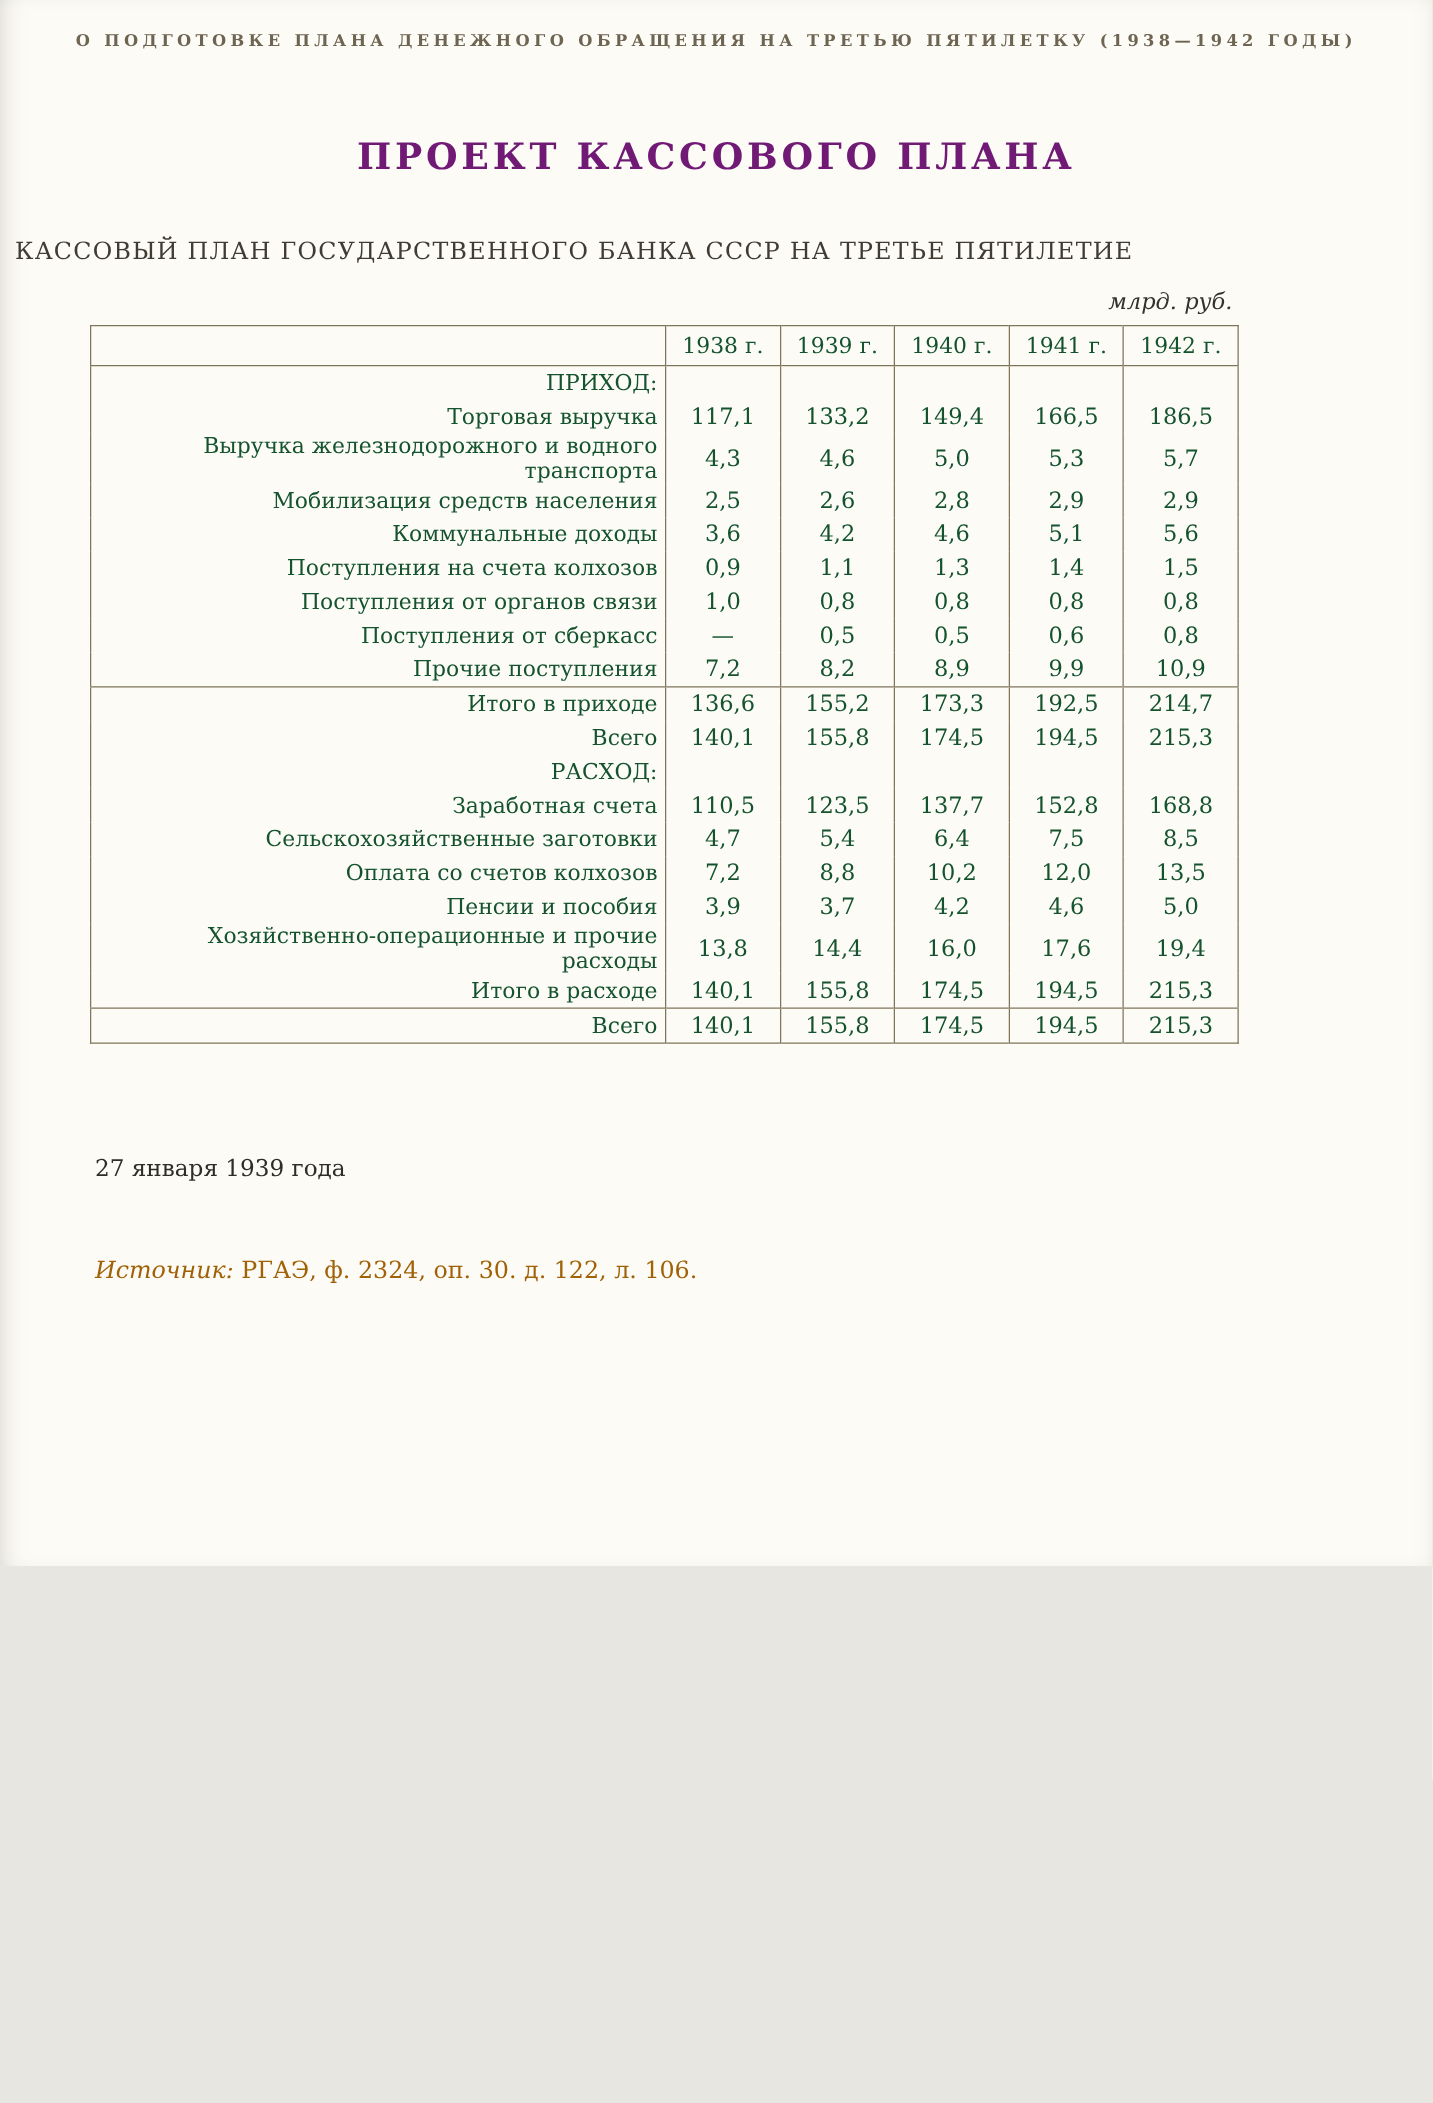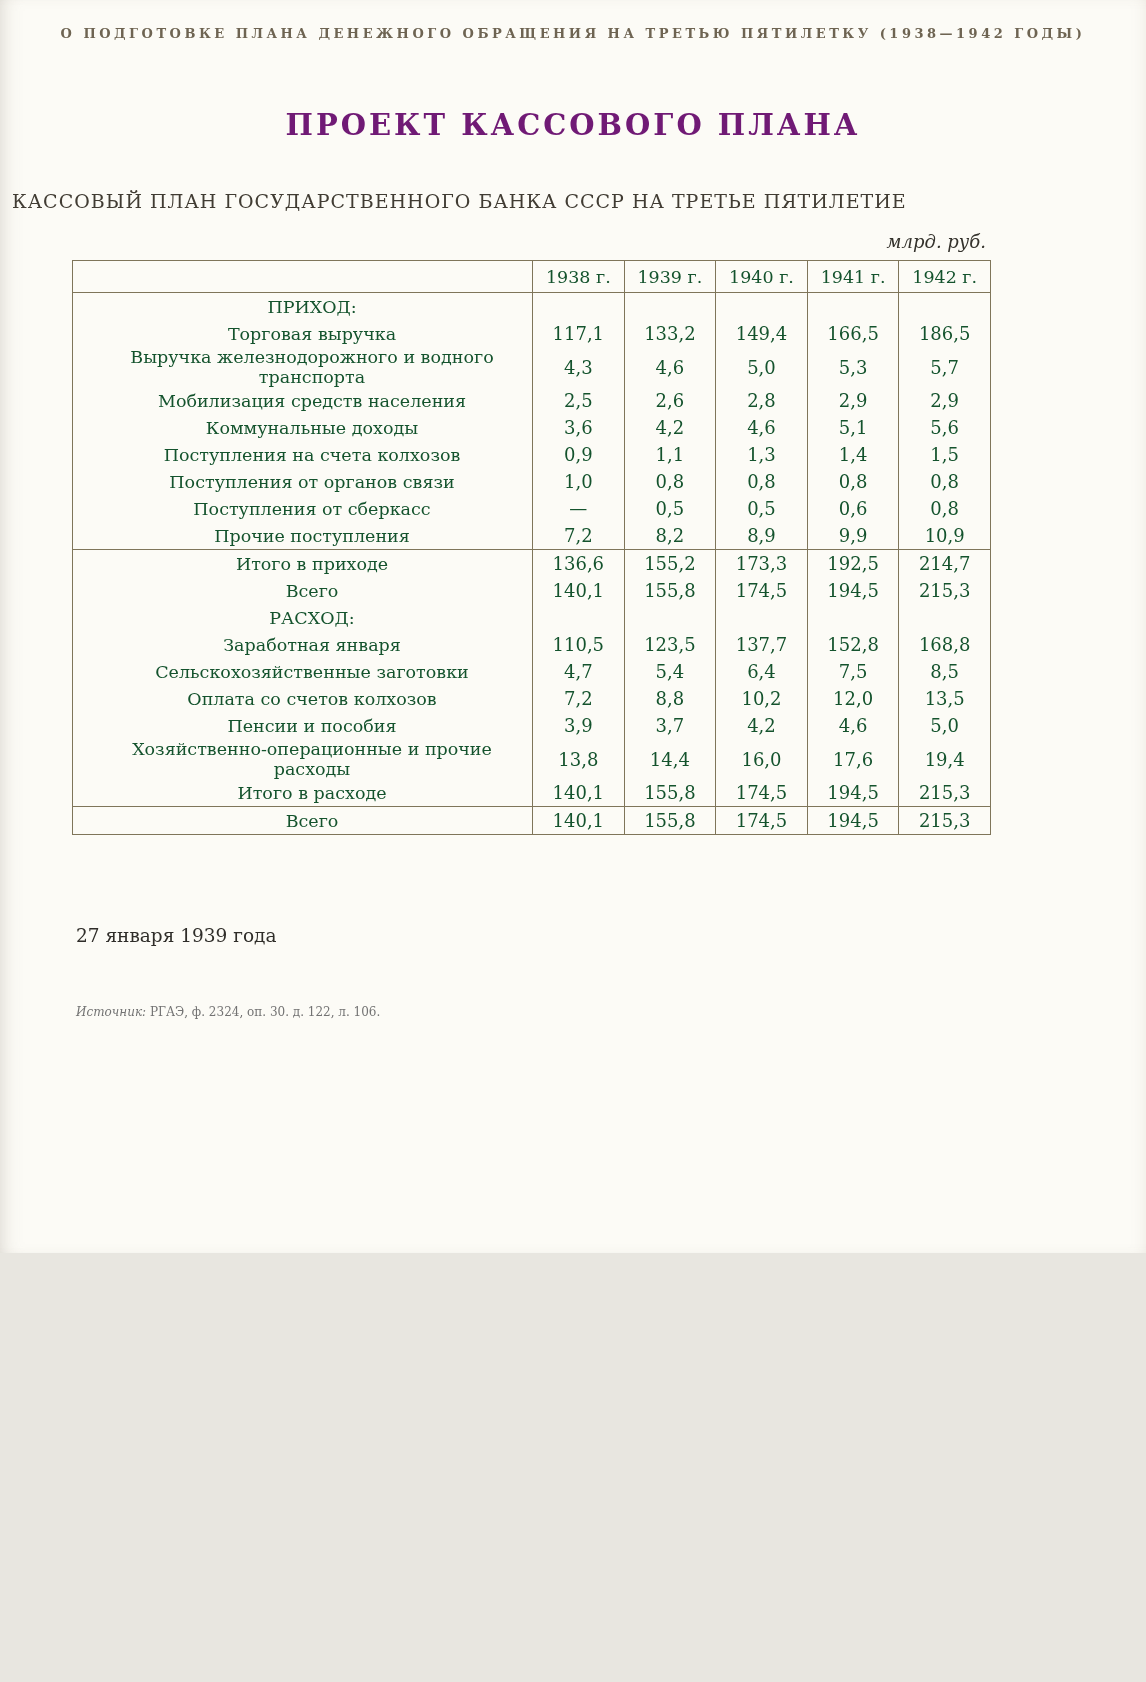--- a/index.html
+++ b/index.html
@@ -56,36 +56,36 @@
     font-weight:normal;
   }
   .plan-table td:first-child, .plan-table th:first-child{border-left:none;}
   .plan-table{border:1.8px solid #7f755a;}
   .plan-table thead th{
     height:31px;
     text-align:center;
     border-bottom:1.6px solid #7f755a;
   }
   .plan-table .row-label{
-    text-align:center;
+    text-align:right;
     padding-left:25px;
     padding-right:6px;
   }
   .plan-table .cell-val{
     text-align:center;
     font-size:18px;
   }
   .plan-table tbody.section{border-top:1.6px solid #7f755a;}
   .date-line{
     position:absolute;top:925px;left:76px;
     font-size:18.5px;color:#2f2d29;
   }
   .source-line{
     position:absolute;top:1005px;left:76px;
-    font-size:12px;color:#737373;
+    font-size:19px;color:#a16207;
   }
   .source-label{font-style:italic;}
   .page-badge{
     position:absolute;left:513px;top:1588px;
     width:120px;height:80px;
   }
   .page-badge .badge-number{
     position:absolute;left:0;top:0;width:120px;height:80px;
     display:flex;align-items:center;justify-content:center;
     font-size:20px;font-weight:bold;color:#701a75;
@@ -223,21 +223,21 @@
         </tr>
         <tr>
           <td class="row-label">РАСХОД:</td>
           <td class="cell-val"></td>
           <td class="cell-val"></td>
           <td class="cell-val"></td>
           <td class="cell-val"></td>
           <td class="cell-val"></td>
         </tr>
         <tr>
-          <td class="row-label">Заработная января</td>
+          <td class="row-label">Заработная счета</td>
           <td class="cell-val">110,5</td>
           <td class="cell-val">123,5</td>
           <td class="cell-val">137,7</td>
           <td class="cell-val">152,8</td>
           <td class="cell-val">168,8</td>
         </tr>
         <tr>
           <td class="row-label">Сельскохозяйственные заготовки</td>
           <td class="cell-val">4,7</td>
           <td class="cell-val">5,4</td>

